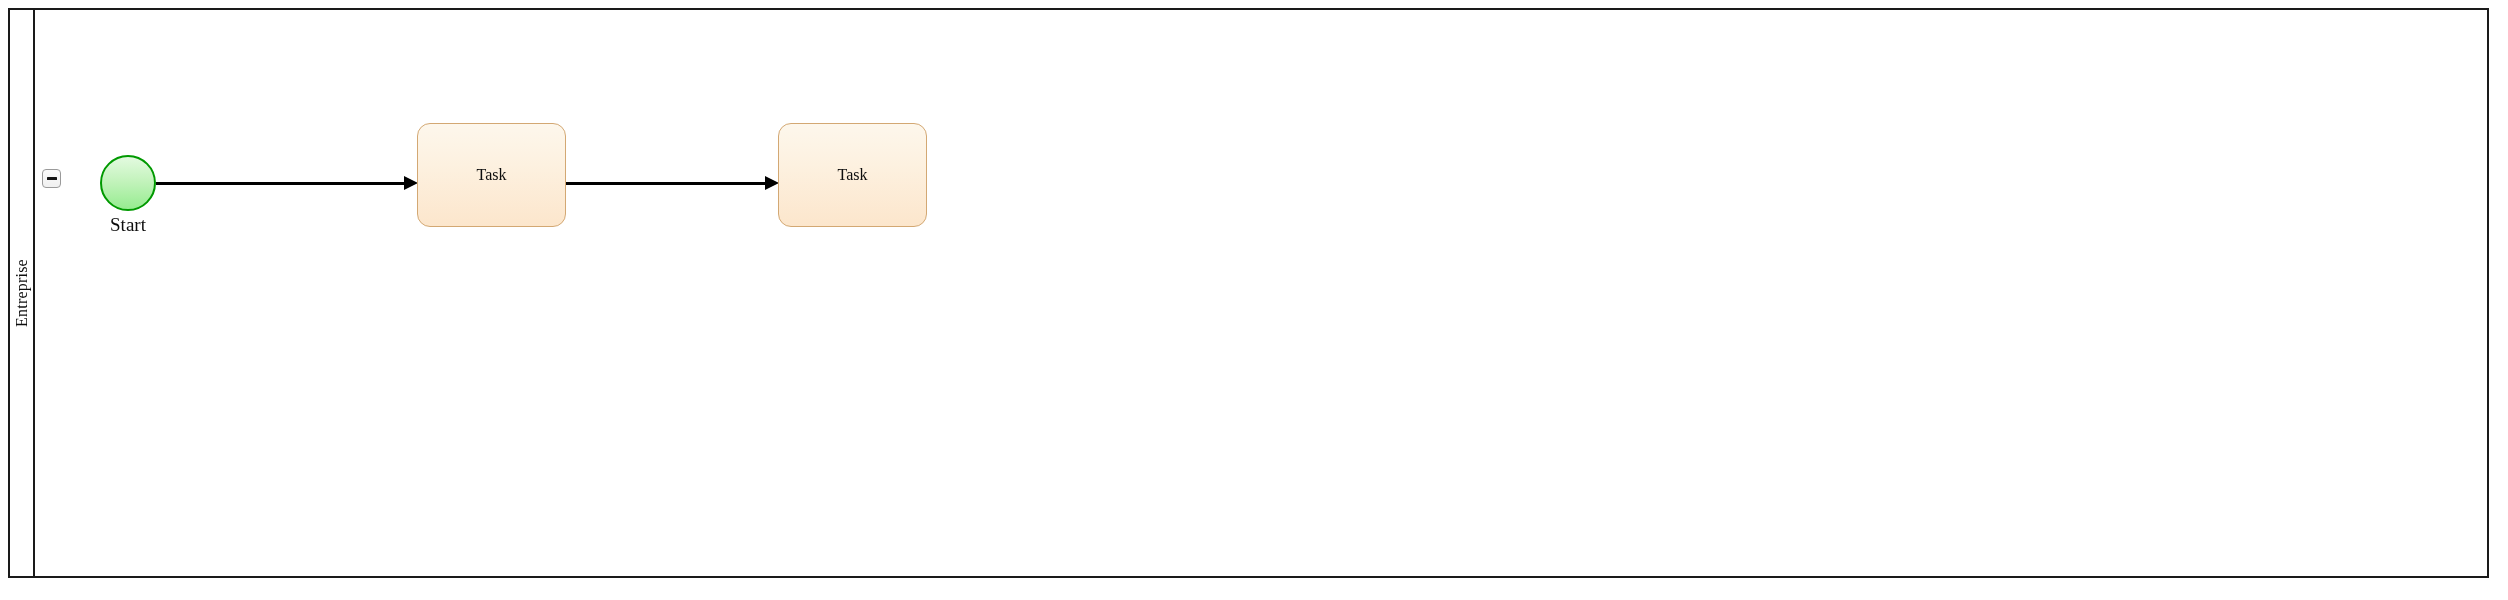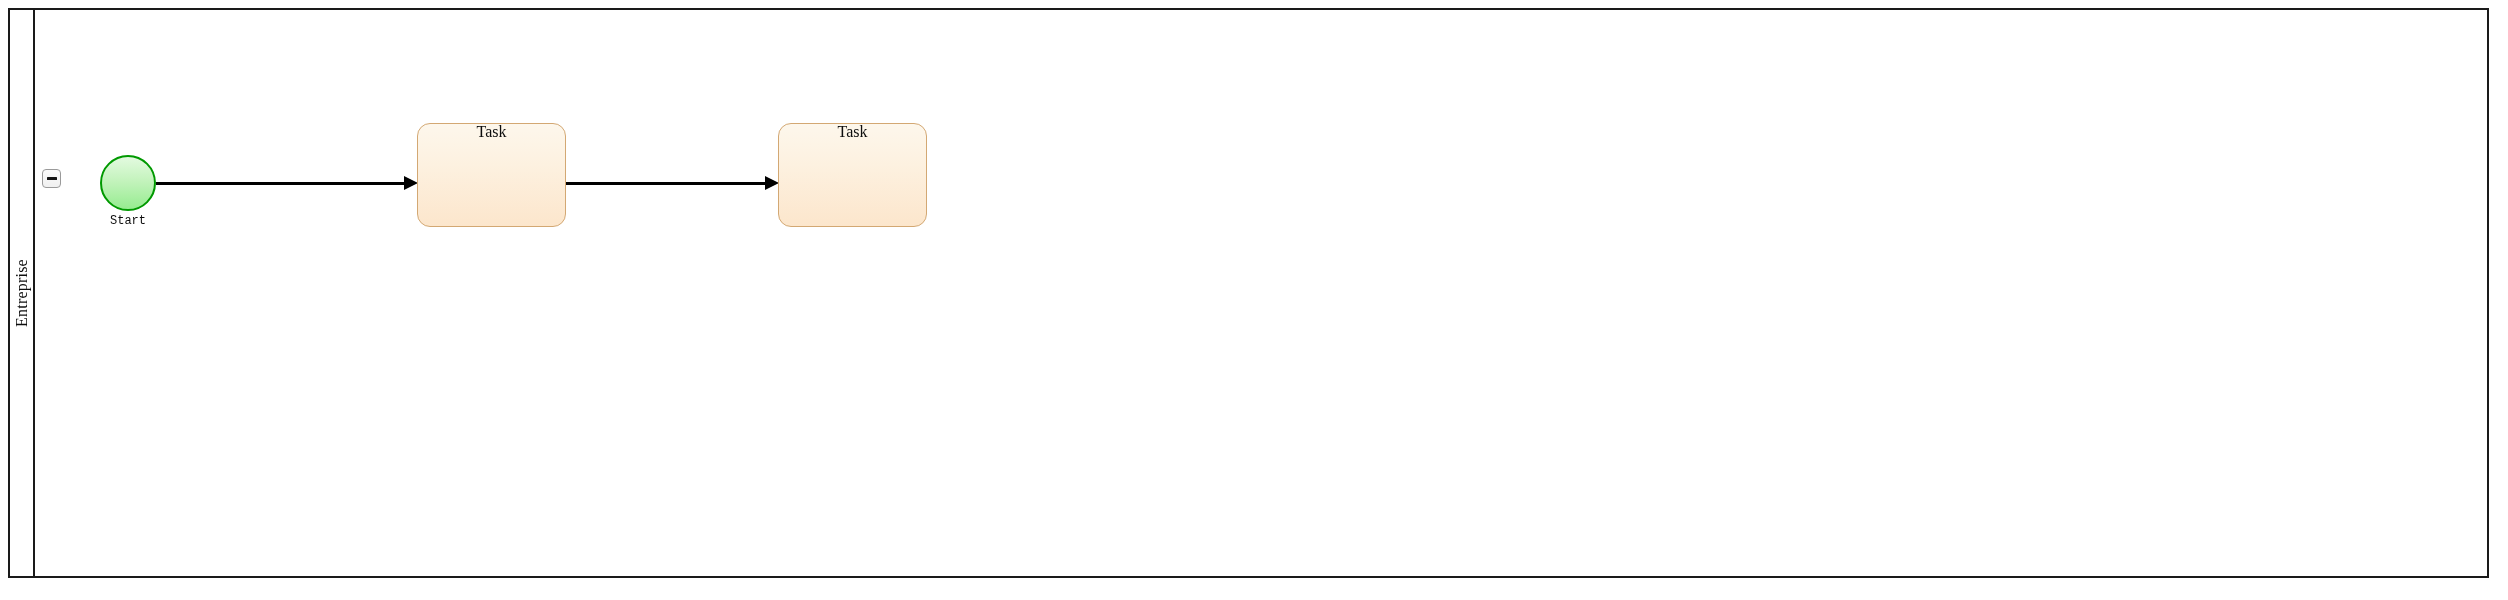--- a/index.html
+++ b/index.html
@@ -102,36 +102,36 @@
     box-sizing: border-box;
     border-radius: 50%;
     border: 2px solid #009900;
     background: linear-gradient(180deg, #e3fae0 0%, #c4f3bd 45%, #96ec90 100%);
   }
   .start-label {
     position: absolute;
     left: 93px;
     top: 205px;
     transform: translateX(-50%);
-    font-size: 12px;
+    font-size: 19px;
     line-height: 1;
     color: #0d0d0d;
     white-space: nowrap;
-    font-family: Liberation Mono, monospace;
+    font-family: Liberation Serif, serif;
   }
 
   
   .task {
     position: absolute;
     box-sizing: border-box;
     border: 1.5px solid #d3a873;
     border-radius: 13px;
     background: linear-gradient(180deg, #fdf7ec 0%, #fdf1e0 40%, #fce6cc 100%);
     display: flex;
-    align-items: flex-start;
+    align-items: center;
     justify-content: center;
   }
   .task .task-label {
     font-size: 16px;
     line-height: 1;
     color: #0d0d0d;
     font-family: "Liberation Serif", "DejaVu Serif", serif;
   }
   #task-1 { left: 382px; top: 113px; width: 149px; height: 104px; }
   #task-2 { left: 743px; top: 113px; width: 149px; height: 104px; }

